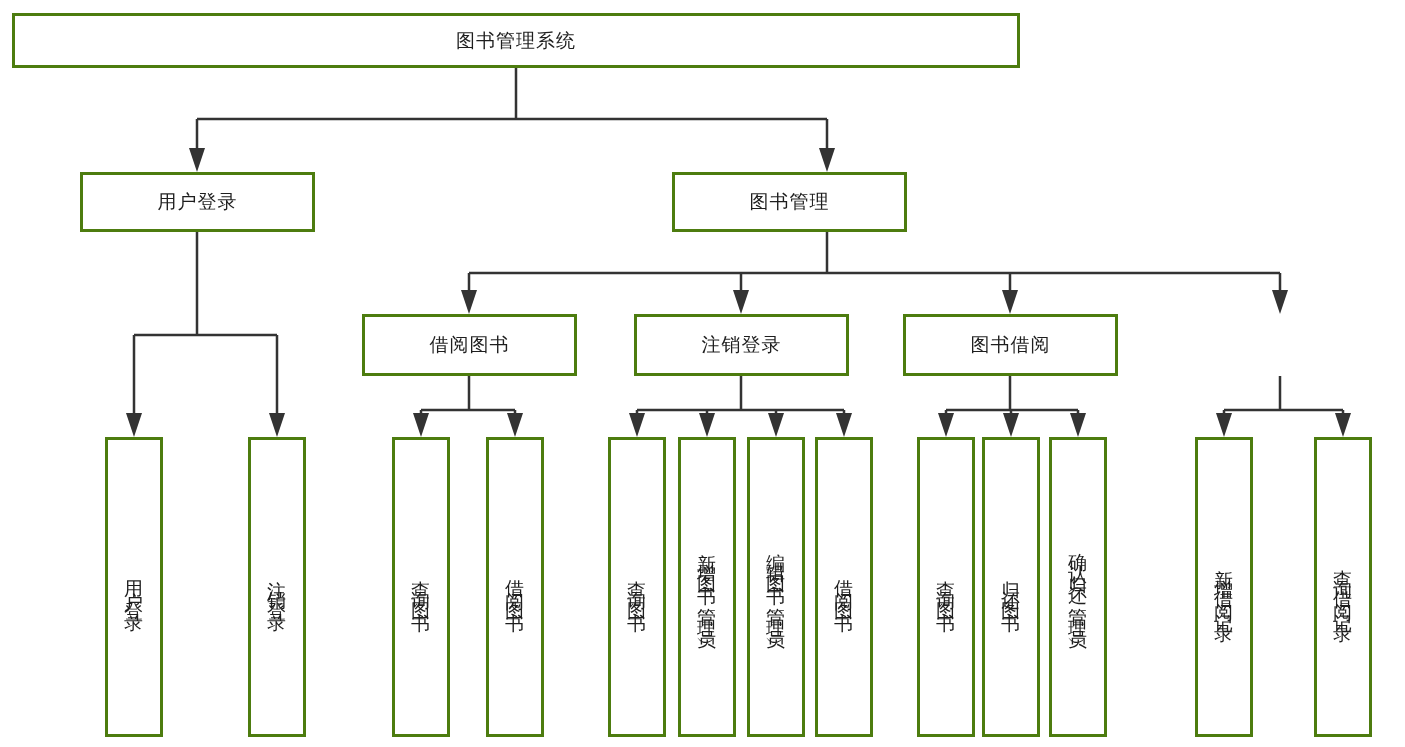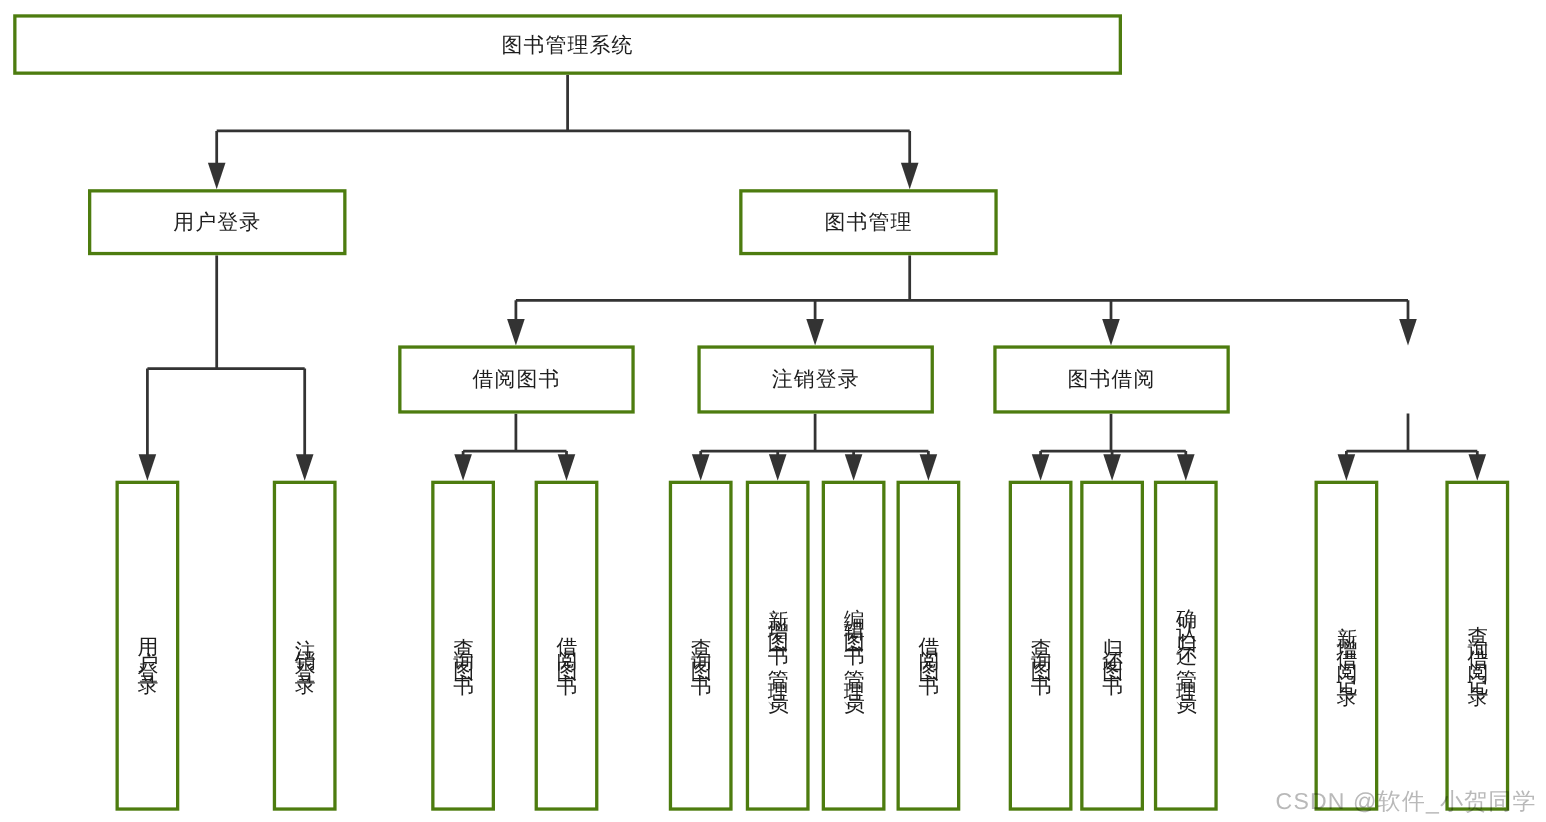--- a/index.html
+++ b/index.html
@@ -185,15 +185,14 @@
     <span class="vtext">确认归还（管理员）</span>
   </div>
 
   <div class="node leaf leaf-r1">
     <span class="vtext">新增借阅记录</span>
   </div>
   <div class="node leaf leaf-r2">
     <span class="vtext">查询借阅记录</span>
   </div>
 
-  <div id="watermark">CSDN @软件_小贺同学</div>
 
 </div>
 
 </body></html>

